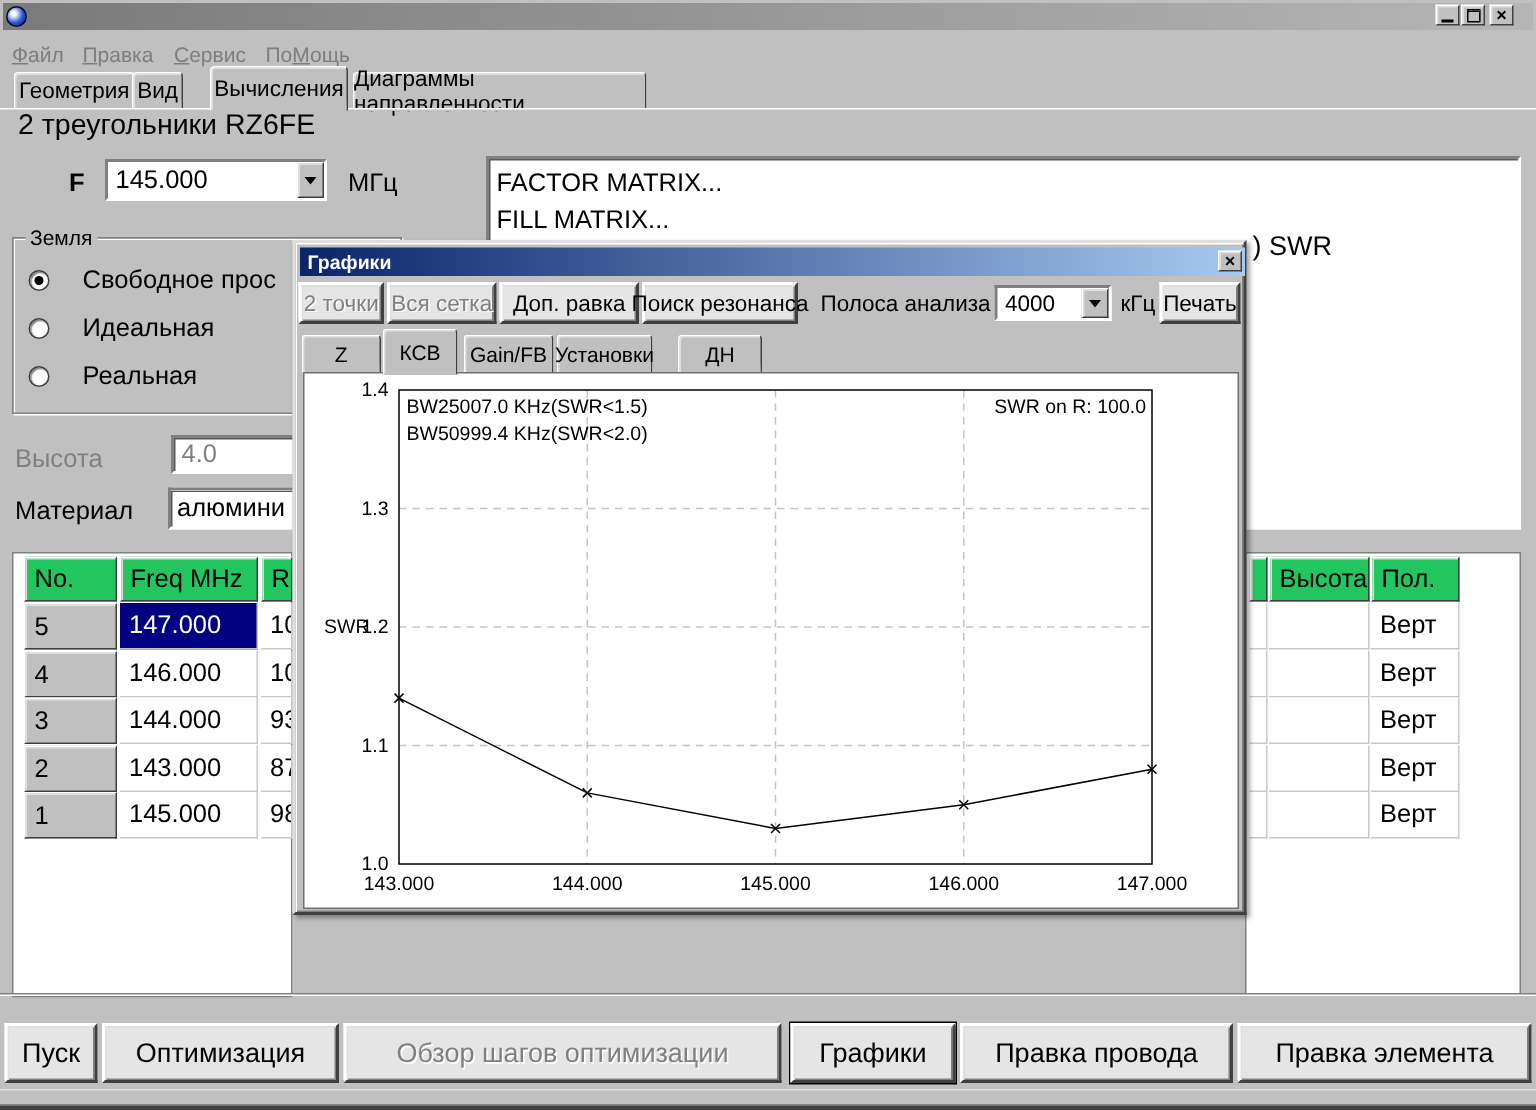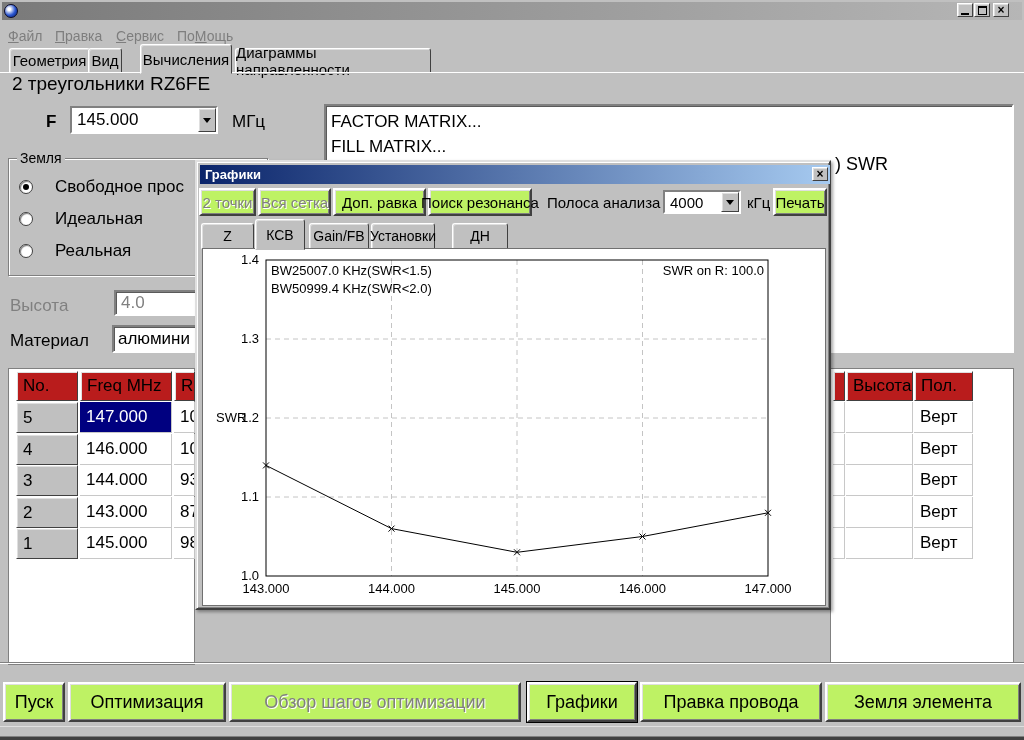--- a/index.html
+++ b/index.html
@@ -1,19 +1,19 @@
 <!DOCTYPE html>
 <html><head>
 <meta charset="utf-8">
 <style>
   * { margin:0; padding:0; box-sizing:border-box; }
   html,body { width:1024px; height:740px; }
   body { position:relative; background:#c0c0c0; font-family:"Liberation Sans",sans-serif; overflow:hidden; color:#000; }
   .abs { position:absolute; }
-  .btn { background:#bef264; border:2px solid; border-color:#ffffff #404040 #404040 #ffffff; box-shadow:inset 1px 1px 0 #dfdfdf, inset -1px -1px 0 #808080; display:flex; align-items:center; justify-content:center; white-space:nowrap; }
+  .btn { background:#e5e5e5; border:2px solid; border-color:#ffffff #404040 #404040 #ffffff; box-shadow:inset 1px 1px 0 #dfdfdf, inset -1px -1px 0 #808080; display:flex; align-items:center; justify-content:center; white-space:nowrap; }
   .btn.disabled { color:#808080; text-shadow:1px 1px 0 #ffffff; }
   .btn.focused { box-shadow:0 0 0 1px #000, inset 1px 1px 0 #dfdfdf, inset -1px -1px 0 #808080; }
   .sunken { background:#ffffff; border:2px solid; border-color:#808080 #ffffff #ffffff #808080; box-shadow:inset 1px 1px 0 #5a5a5a; }
   
   .titlebar { left:2px; top:2px; width:1020px; height:18px; background:linear-gradient(90deg,#7a7a7a,#b6b6b6); display:flex; align-items:center; }
   .title-text { color:#dcdcdc; font-size:13px; font-weight:bold; margin-left:4px; white-space:nowrap; overflow:hidden; }
   .app-icon { width:14px; height:14px; margin-left:2px; border-radius:50%; background:radial-gradient(circle at 35% 35%, #ffffff 12%, #2a55d0 55%, #001a66); border:1px solid #0a0a2a; flex:none; }
   .tbtn { position:absolute; top:3px; width:16px; height:14px; background:#c0c0c0; border:1px solid; border-color:#ffffff #404040 #404040 #ffffff; box-shadow:inset 1px 1px 0 #dfdfdf; display:flex; align-items:center; justify-content:center; }
   .min-glyph { width:8px; height:2px; background:#000; margin-top:7px; }
   .close-glyph { font-size:12px; font-weight:bold; line-height:10px; }
@@ -33,21 +33,21 @@
   .combo-arrow { width:18px; background:#c0c0c0; border:1px solid; border-color:#ffffff #404040 #404040 #ffffff; box-shadow:inset 1px 1px 0 #dfdfdf; display:flex; align-items:center; justify-content:center; flex:none; }
   .tri { width:0; height:0; border:4px solid transparent; border-top:5px solid #000; margin-top:5px; }
   
   .groupbox { border:1px solid #808080; box-shadow:inset 1px 1px 0 #ffffff, 1px 1px 0 #ffffff; }
   .gb-legend { position:absolute; top:-9px; left:8px; background:#c0c0c0; padding:0 3px; font-size:14px; }
   .radio { width:14px; height:14px; border-radius:50%; background:#ffffff; border:1px solid #404040; box-shadow:inset 1px 1px 1px #808080; flex:none; }
   .radio.checked::after { content:""; display:block; width:6px; height:6px; border-radius:50%; background:#000; margin:3px auto; }
   .radio-row { display:flex; align-items:center; gap:22px; font-size:17px; }
   
   .twhite { background:#ffffff; border:1px solid #808080; }
-  .hdr { position:absolute; background:#b91c1c; border:1px solid; border-color:#ffffff #404040 #404040 #ffffff; box-shadow:inset 1px 1px 0 #dfdfdf; font-size:17px; display:flex; align-items:center; padding-left:6px; overflow:hidden; white-space:nowrap; }
+  .hdr { position:absolute; background:#22c55e; border:1px solid; border-color:#ffffff #404040 #404040 #ffffff; box-shadow:inset 1px 1px 0 #dfdfdf; font-size:17px; display:flex; align-items:center; padding-left:6px; overflow:hidden; white-space:nowrap; }
   .rowhdr { position:absolute; background:#c0c0c0; border:1px solid; border-color:#ffffff #404040 #404040 #ffffff; box-shadow:inset 1px 1px 0 #dfdfdf; font-size:17px; display:flex; align-items:center; padding-left:6px; }
   .cell { position:absolute; background:#ffffff; border-right:1px solid #c8c8c8; border-bottom:1px solid #c8c8c8; font-size:17px; display:flex; align-items:center; padding-left:6px; overflow:hidden; white-space:nowrap; }
   .cell.sel { background:#000080; color:#ffffff; }
   
   .dialog { left:195px; top:160px; width:636px; height:450px; background:#c0c0c0; border:2px solid; border-color:#dfdfdf #404040 #404040 #dfdfdf; box-shadow:inset 1px 1px 0 #ffffff, inset -1px -1px 0 #808080, 2px 2px 3px rgba(0,0,0,.35); z-index:10; }
   .dlg-title { position:absolute; left:3px; top:3px; width:630px; height:19px; background:linear-gradient(90deg,#0a246a,#a6caf0); color:#ffffff; font-size:13px; font-weight:bold; display:flex; align-items:center; padding-left:5px; }
   .dtab { position:absolute; top:61px; height:26px; background:#c0c0c0; border:1px solid; border-color:#ffffff #404040 #c0c0c0 #ffffff; border-radius:3px 3px 0 0; box-shadow:inset 1px 1px 0 #dfdfdf; display:flex; align-items:center; justify-content:center; font-size:14px; }
   .dtab.active { top:57px; height:31px; z-index:3; }
   .chart-panel { position:absolute; left:5px; top:86px; width:624px; height:358px; background:#ffffff; border:1px solid #707070; z-index:2; }
   
@@ -276,16 +276,16 @@
         </svg>
     </div>
   </div>
 
   <div class="abs separator"></div>
   <div class="abs btn" style="left:3px;top:682px;width:62px;height:40px;font-size:18px;">Пуск</div>
   <div class="abs btn" style="left:68px;top:682px;width:158px;height:40px;font-size:18px;">Оптимизация</div>
   <div class="abs btn disabled" style="left:229px;top:682px;width:292px;height:40px;font-size:18px;">Обзор шагов оптимизации</div>
   <div class="abs btn focused" style="left:527px;top:682px;width:110px;height:40px;font-size:18px;">Графики</div>
   <div class="abs btn" style="left:640px;top:682px;width:182px;height:40px;font-size:18px;">Правка провода</div>
-  <div class="abs btn" style="left:825px;top:682px;width:196px;height:40px;font-size:18px;">Земля элемента</div>
+  <div class="abs btn" style="left:825px;top:682px;width:196px;height:40px;font-size:18px;">Правка элемента</div>
   <div class="abs footer"></div>
 
 </div>
 
 </body></html>

